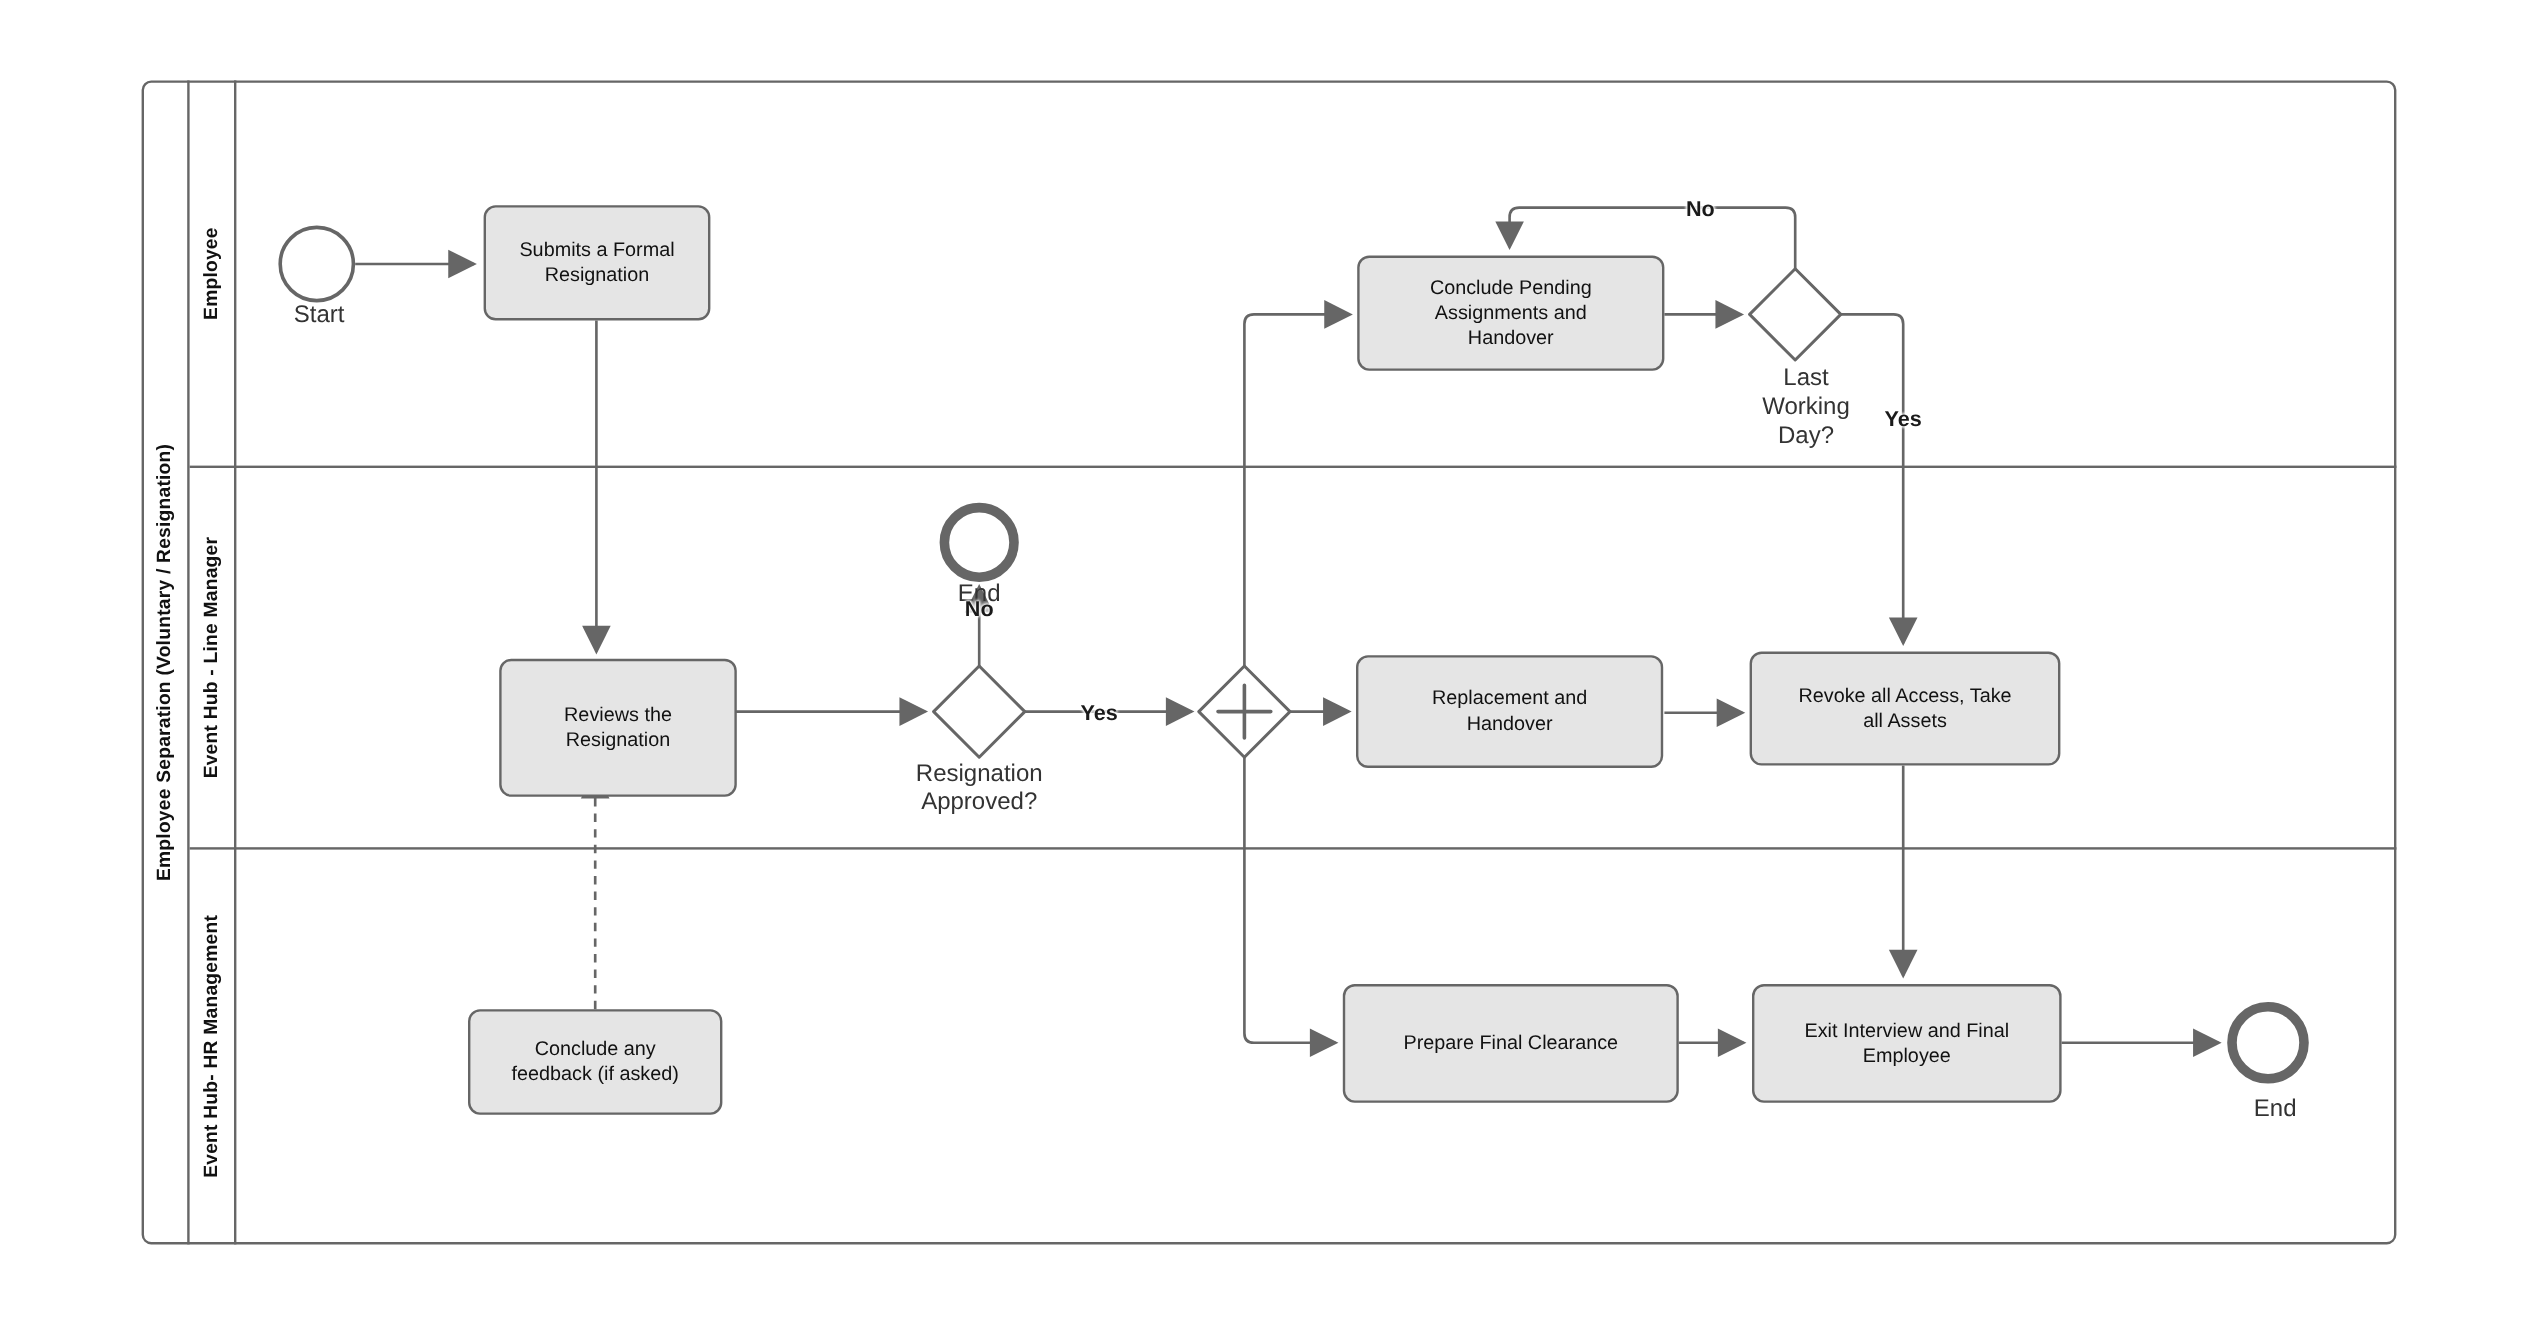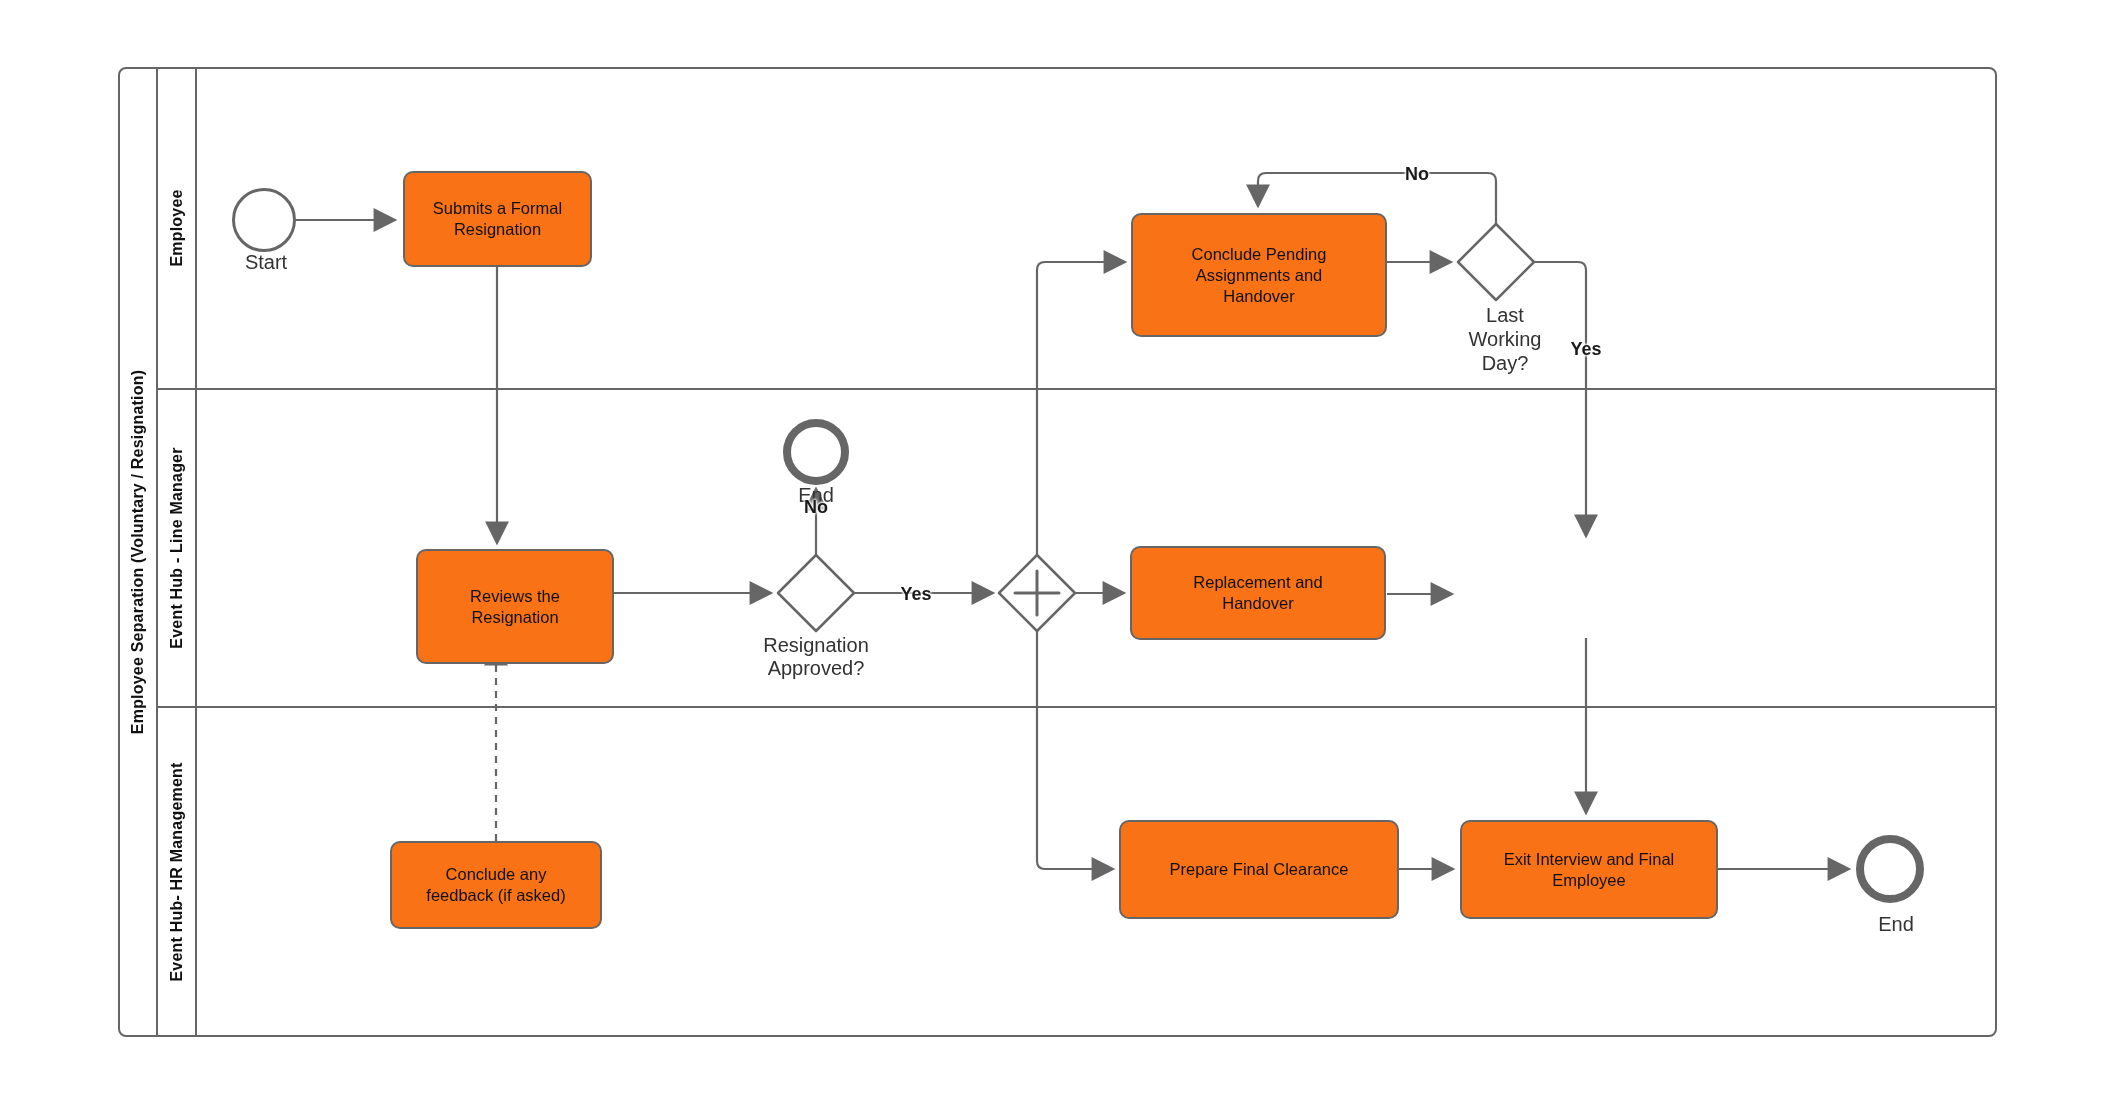--- a/index.html
+++ b/index.html
@@ -28,21 +28,21 @@
     position:absolute;left:158px;width:1839px;height:0;
     border-top:2.5px solid #666666;
   }
   .vlabel{
     position:absolute;transform:translate(-50%,-50%) rotate(-90deg);
     transform-origin:center center;white-space:nowrap;
     font-weight:bold;font-size:16px;color:#111111;letter-spacing:.2px;
   }
   
   .task{
-    position:absolute;background:#f97316;
+    position:absolute;background:#e5e5e5;
     border:2.5px solid #666666;border-radius:10px;box-sizing:border-box;
     display:flex;align-items:center;justify-content:center;
     text-align:center;font-size:16.5px;line-height:21px;color:#111111;
     white-space:pre-line;padding:4px;
   }
   
   .shape-label{
     position:absolute;text-align:center;color:#333333;
     font-size:20px;line-height:23px;white-space:pre-line;
   }
@@ -103,27 +103,29 @@
     <circle class="thickring" cx="1890" cy="869" r="30"></circle>
 
     <path class="shape" d="M816,555 L854,593 L816,631 L778,593 Z"></path>
     <path class="shape" d="M1037,555 L1075,593 L1037,631 L999,593 Z"></path>
     <path class="plus" d="M1015,593 H1059 M1037,571 V615"></path>
     <path class="shape" d="M1496,224 L1534,262 L1496,300 L1458,262 Z"></path>
   </svg>
 
   <div class="task" style="left:403px;top:171px;width:189px;height:96px;">Submits a Formal
 Resignation</div>
-  <div class="task" style="left:1131px;top:213px;width:256px;height:124px;">Conclude Pending
+  <div class="task" style="left:1131px;top:213px;width:256px;height:96px;">Conclude Pending
 Assignments and
 Handover</div>
   <div class="task" style="left:416px;top:549px;width:198px;height:115px;">Reviews the
 Resignation</div>
   <div class="task" style="left:1130px;top:546px;width:256px;height:94px;">Replacement and
 Handover</div>
+  <div class="task" style="left:1458px;top:543px;width:259px;height:95px;">Revoke all Access, Take
+all Assets</div>
   <div class="task" style="left:390px;top:841px;width:212px;height:88px;">Conclude any
 feedback (if asked)</div>
   <div class="task" style="left:1119px;top:820px;width:280px;height:99px;">Prepare Final Clearance</div>
   <div class="task" style="left:1460px;top:820px;width:258px;height:99px;">Exit Interview and Final
 Employee</div>
 
   <div class="shape-label" style="left:236px;top:251px;width:60px;">Start</div>
   <div class="shape-label" style="left:786px;top:484px;width:60px;">End</div>
   <div class="shape-label" style="left:1866px;top:913px;width:60px;">End</div>
   <div class="shape-label" style="left:741px;top:634px;width:150px;">Resignation

